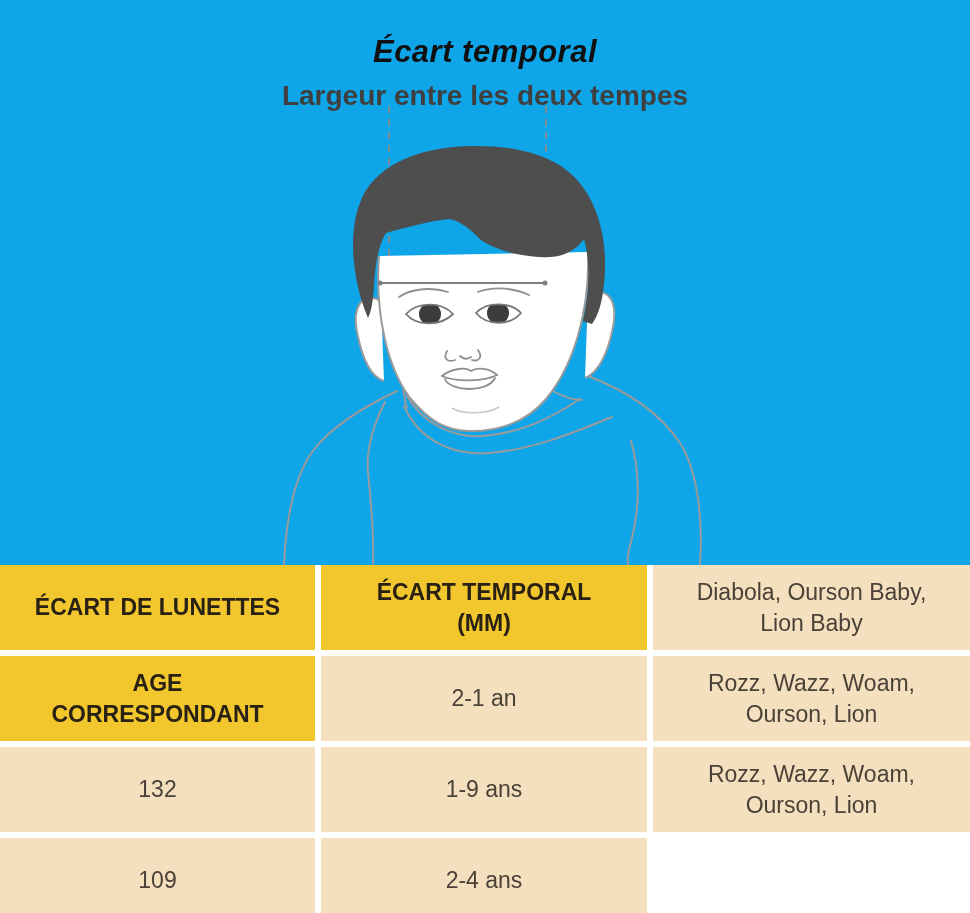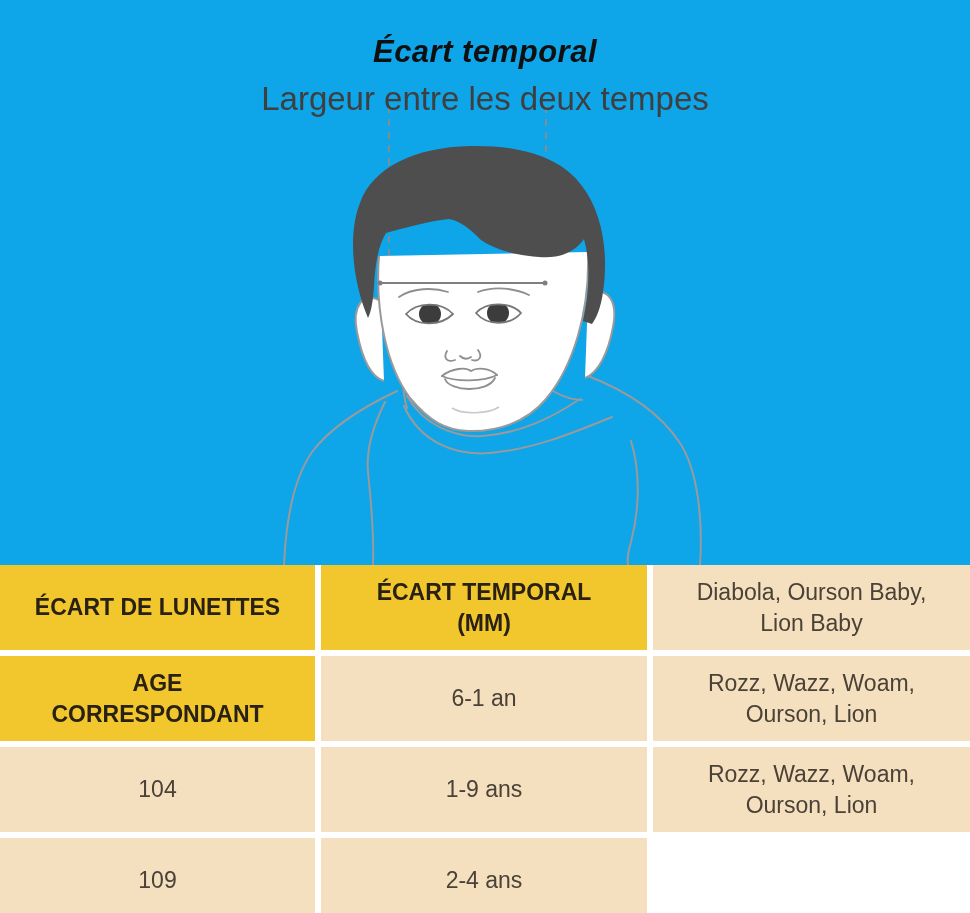--- a/index.html
+++ b/index.html
@@ -22,22 +22,22 @@
   }
   .title {
     font-size: 31px;
     font-weight: 800;
     font-style: italic;
     letter-spacing: 0.5px;
     color: #101010;
     margin: 0 0 10px 0;
   }
   .subtitle {
-    font-size: 33px;
-    font-weight: 400;
+    font-size: 28px;
+    font-weight: 700;
     color: #3f3f3f;
     margin: 4px;
   }
   
   .illustration {
     position: absolute;
     top: 0; left: 0;
     z-index: 1;
   }
   
@@ -161,25 +161,25 @@
   <div class="size-table">
 
     <div class="cell head">ÉCART DE LUNETTES</div>
     <div class="cell head">ÉCART TEMPORAL
 (MM)</div>
     <div class="cell data">Diabola, Ourson Baby,
 Lion Baby</div>
 
     <div class="cell head">AGE
 CORRESPONDANT</div>
-    <div class="cell data">6-1 an</div>
+    <div class="cell data">2-1 an</div>
 
     <div class="cell data">Rozz, Wazz, Woam,
 Ourson, Lion</div>
-    <div class="cell data">104</div>
+    <div class="cell data">132</div>
     <div class="cell data">1-9 ans</div>
 
     <div class="cell data">Rozz, Wazz, Woam,
 Ourson, Lion</div>
     <div class="cell data">109</div>
     <div class="cell data">2-4 ans</div>
 
   </div>
 </div>
 

